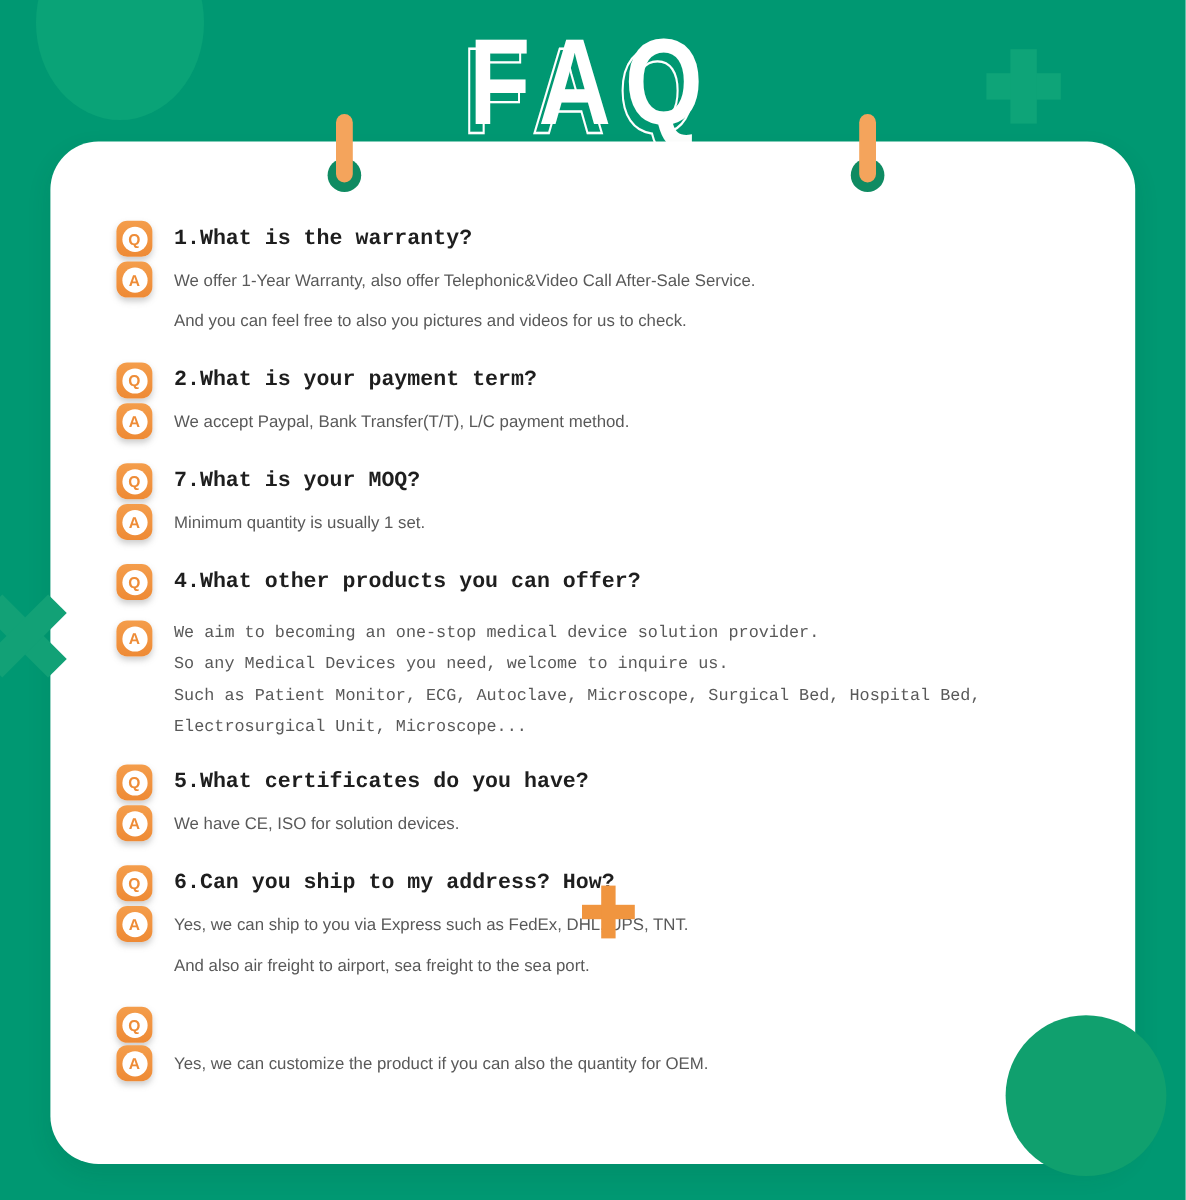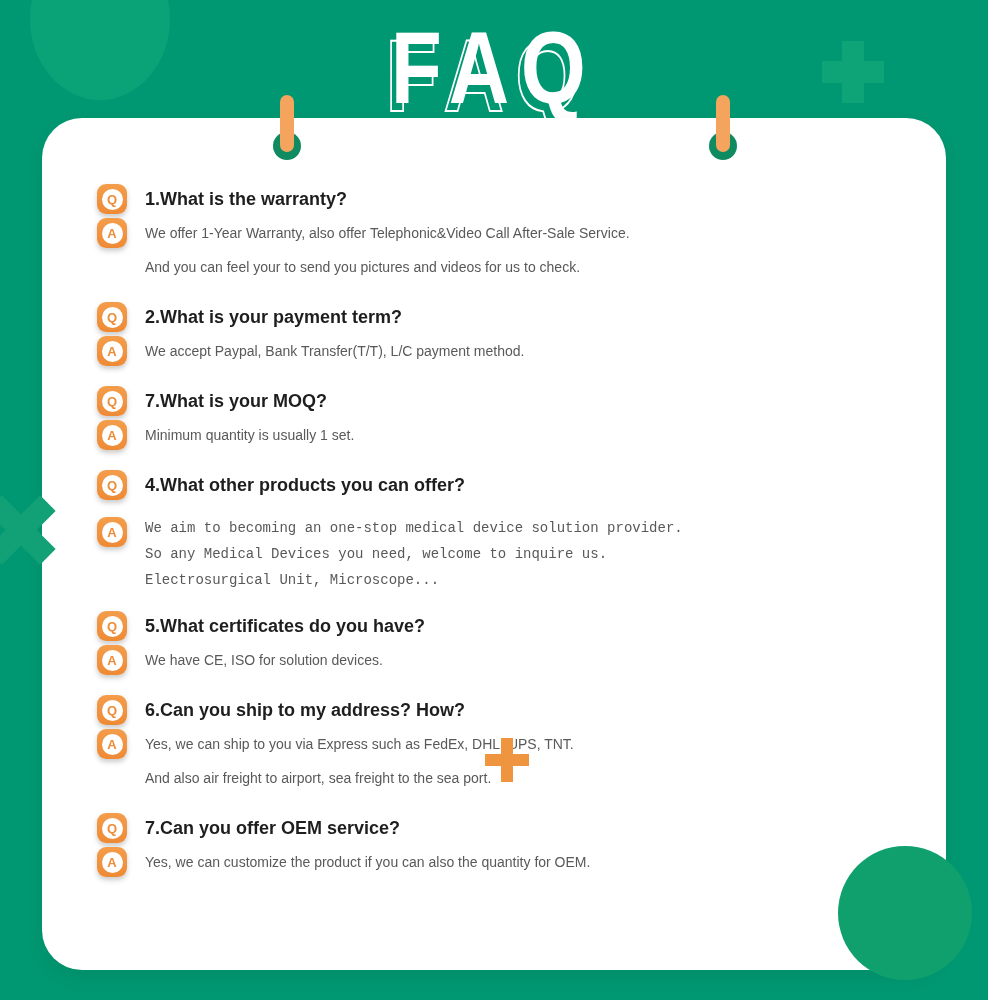--- a/index.html
+++ b/index.html
@@ -116,21 +116,21 @@
     display: flex; align-items: center; justify-content: center;
   }
   .badge .bubble {
     width: 21px; height: 21px; border-radius: 50%;
     background: #ffffff;
     display: flex; align-items: center; justify-content: center;
     font-weight: 700; font-size: 13px; color: #ee8c37;
   }
   .q-text {
     font-size: 18px; font-weight: 700; color: #1e1e1e;
-    line-height: 34px; min-height: 34px;
+    line-height: 34px; min-height: 34px; font-family: Liberation Mono, monospace;
   }
   .a-lines { flex: 1; }
   .a-line {
     font-size: 14px; font-weight: 400; color: #595959;
     line-height: 34px; min-height: 34px;
   }
   .answer-row.tight-block { margin-top: 13px; }
   .tight .a-line { line-height: 26px; min-height: 26px; font-family: Liberation Mono, monospace; }
 </style>
 </head>
@@ -155,21 +155,21 @@
           <span class="bubble">Q</span>
         </span>
       <div class="q-text">1.What is the warranty?</div>
     </div>
     <div class="row answer-row">
       <span class="badge">
           <span class="bubble">A</span>
         </span>
       <div class="a-lines">
         <div class="a-line">We offer 1-Year Warranty, also offer Telephonic&amp;Video Call After-Sale Service.</div>
-        <div class="a-line">And you can feel your to send you pictures and videos for us to check.</div>
+        <div class="a-line">And you can feel free to also you pictures and videos for us to check.</div>
       </div>
     </div>
   </div>
 
   <div class="faq-item">
     <div class="row question-row">
       <span class="badge">
           <span class="bubble">Q</span>
         </span>
       <div class="q-text">2.What is your payment term?</div>
@@ -208,20 +208,21 @@
         </span>
       <div class="q-text">4.What other products you can offer?</div>
     </div>
     <div class="row answer-row tight-block tight">
       <span class="badge">
           <span class="bubble">A</span>
         </span>
       <div class="a-lines">
         <div class="a-line">We aim to becoming an one-stop medical device solution provider.</div>
         <div class="a-line">So any Medical Devices you need, welcome to inquire us.</div>
+        <div class="a-line">Such as Patient Monitor, ECG, Autoclave, Microscope, Surgical Bed, Hospital Bed,</div>
         <div class="a-line">Electrosurgical Unit, Microscope...</div>
       </div>
     </div>
   </div>
 
   <div class="faq-item">
     <div class="row question-row">
       <span class="badge">
           <span class="bubble">Q</span>
         </span>
@@ -253,21 +254,20 @@
         <div class="a-line">And also air freight to airport, sea freight to the sea port.</div>
       </div>
     </div>
   </div>
 
   <div class="faq-item">
     <div class="row question-row">
       <span class="badge">
           <span class="bubble">Q</span>
         </span>
-      <div class="q-text">7.Can you offer OEM service?</div>
     </div>
     <div class="row answer-row">
       <span class="badge">
           <span class="bubble">A</span>
         </span>
       <div class="a-lines">
         <div class="a-line">Yes, we can customize the product if you can also the quantity for OEM.</div>
       </div>
     </div>
   </div>

